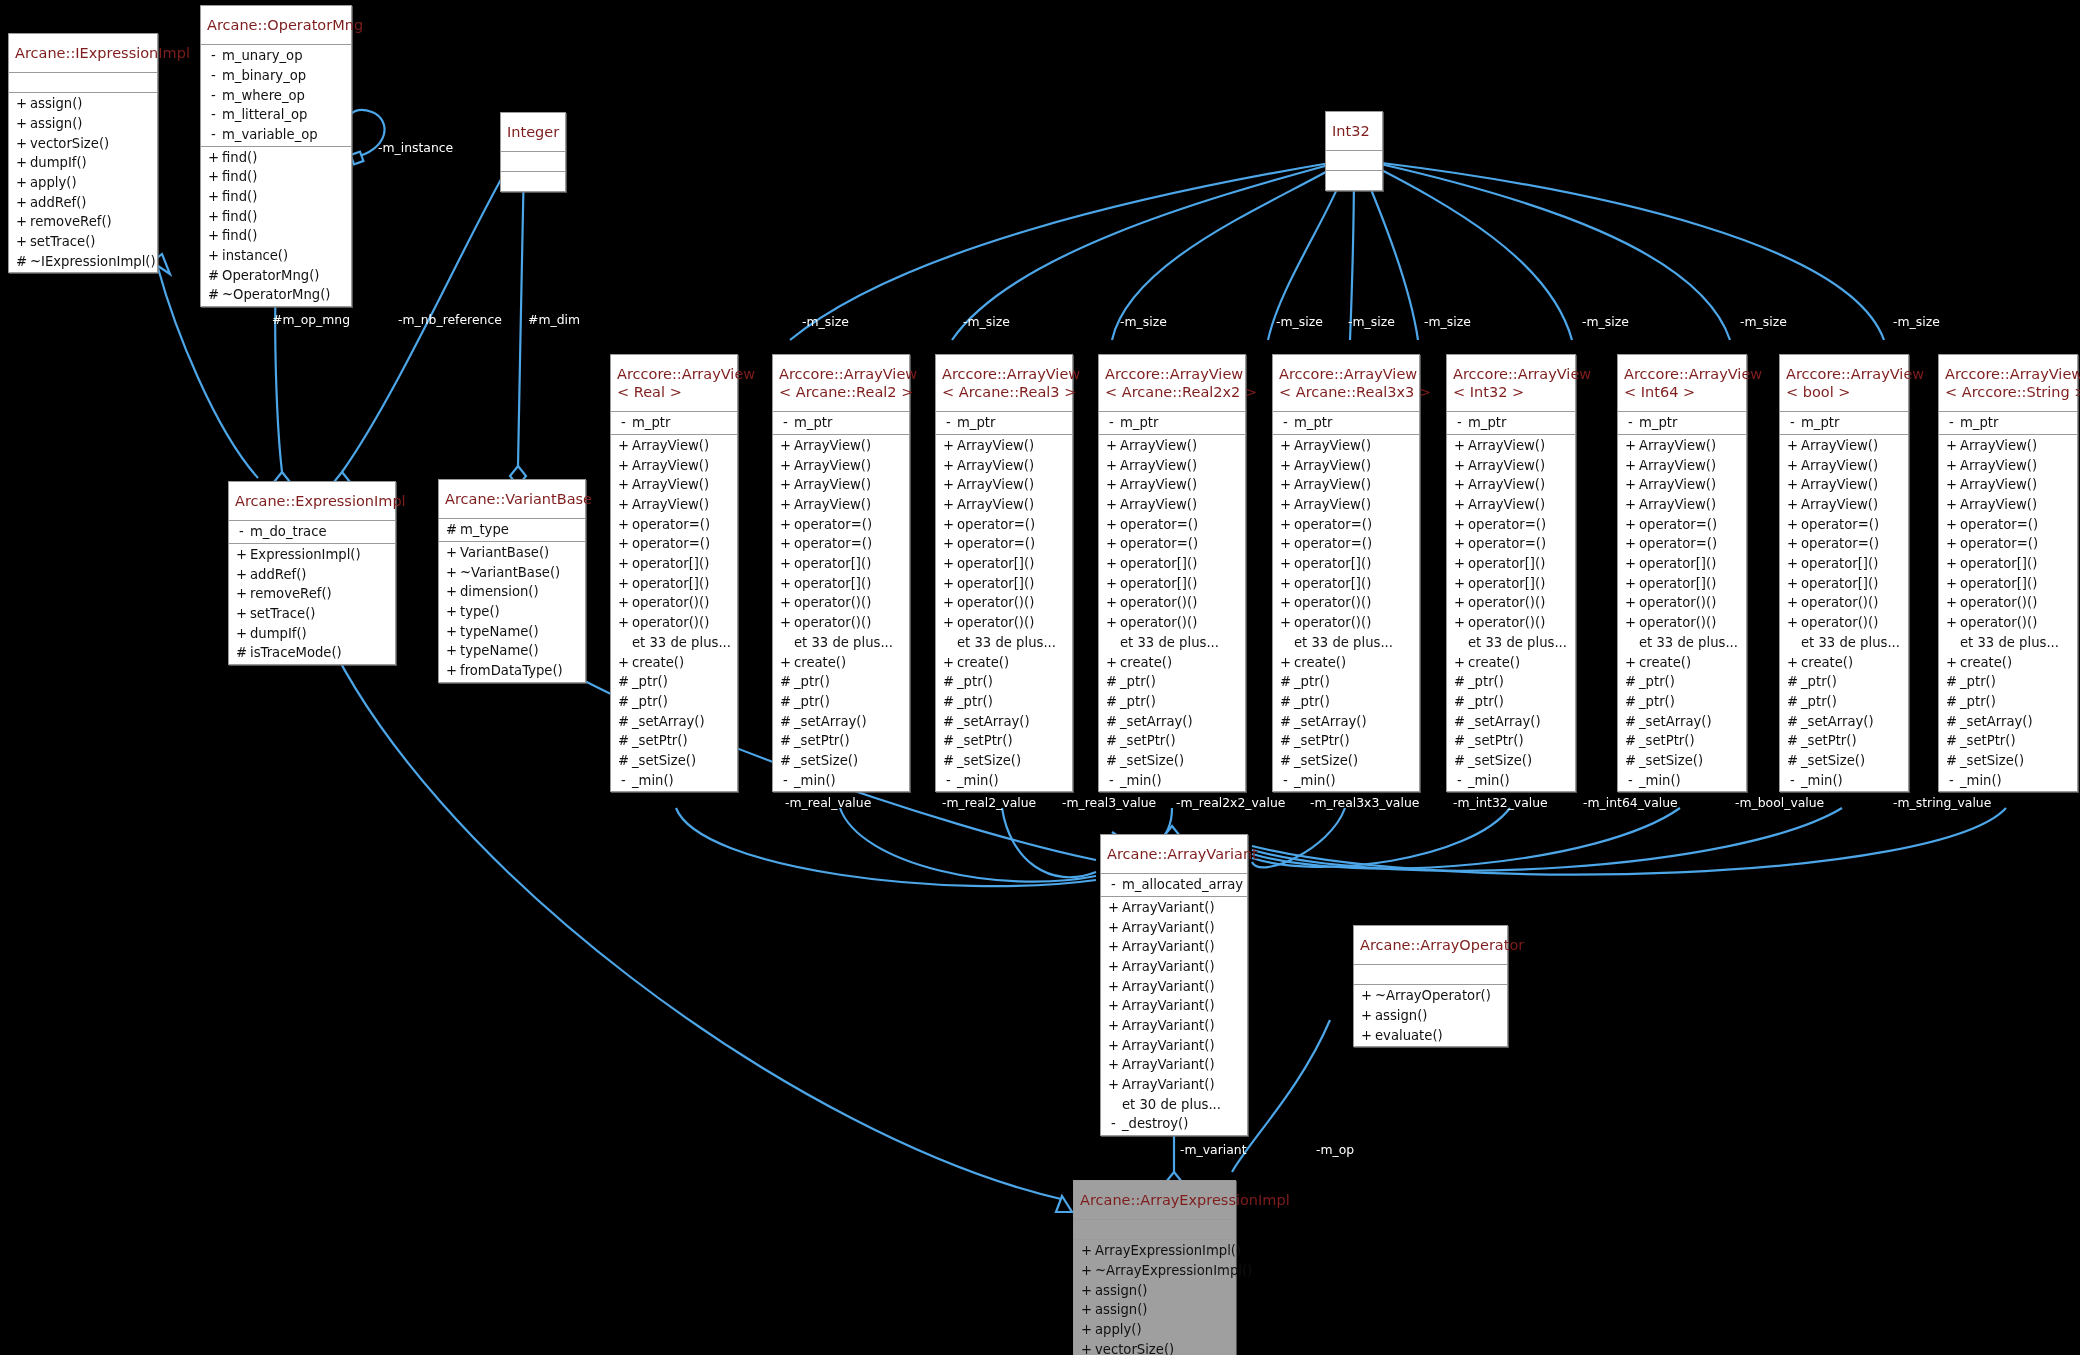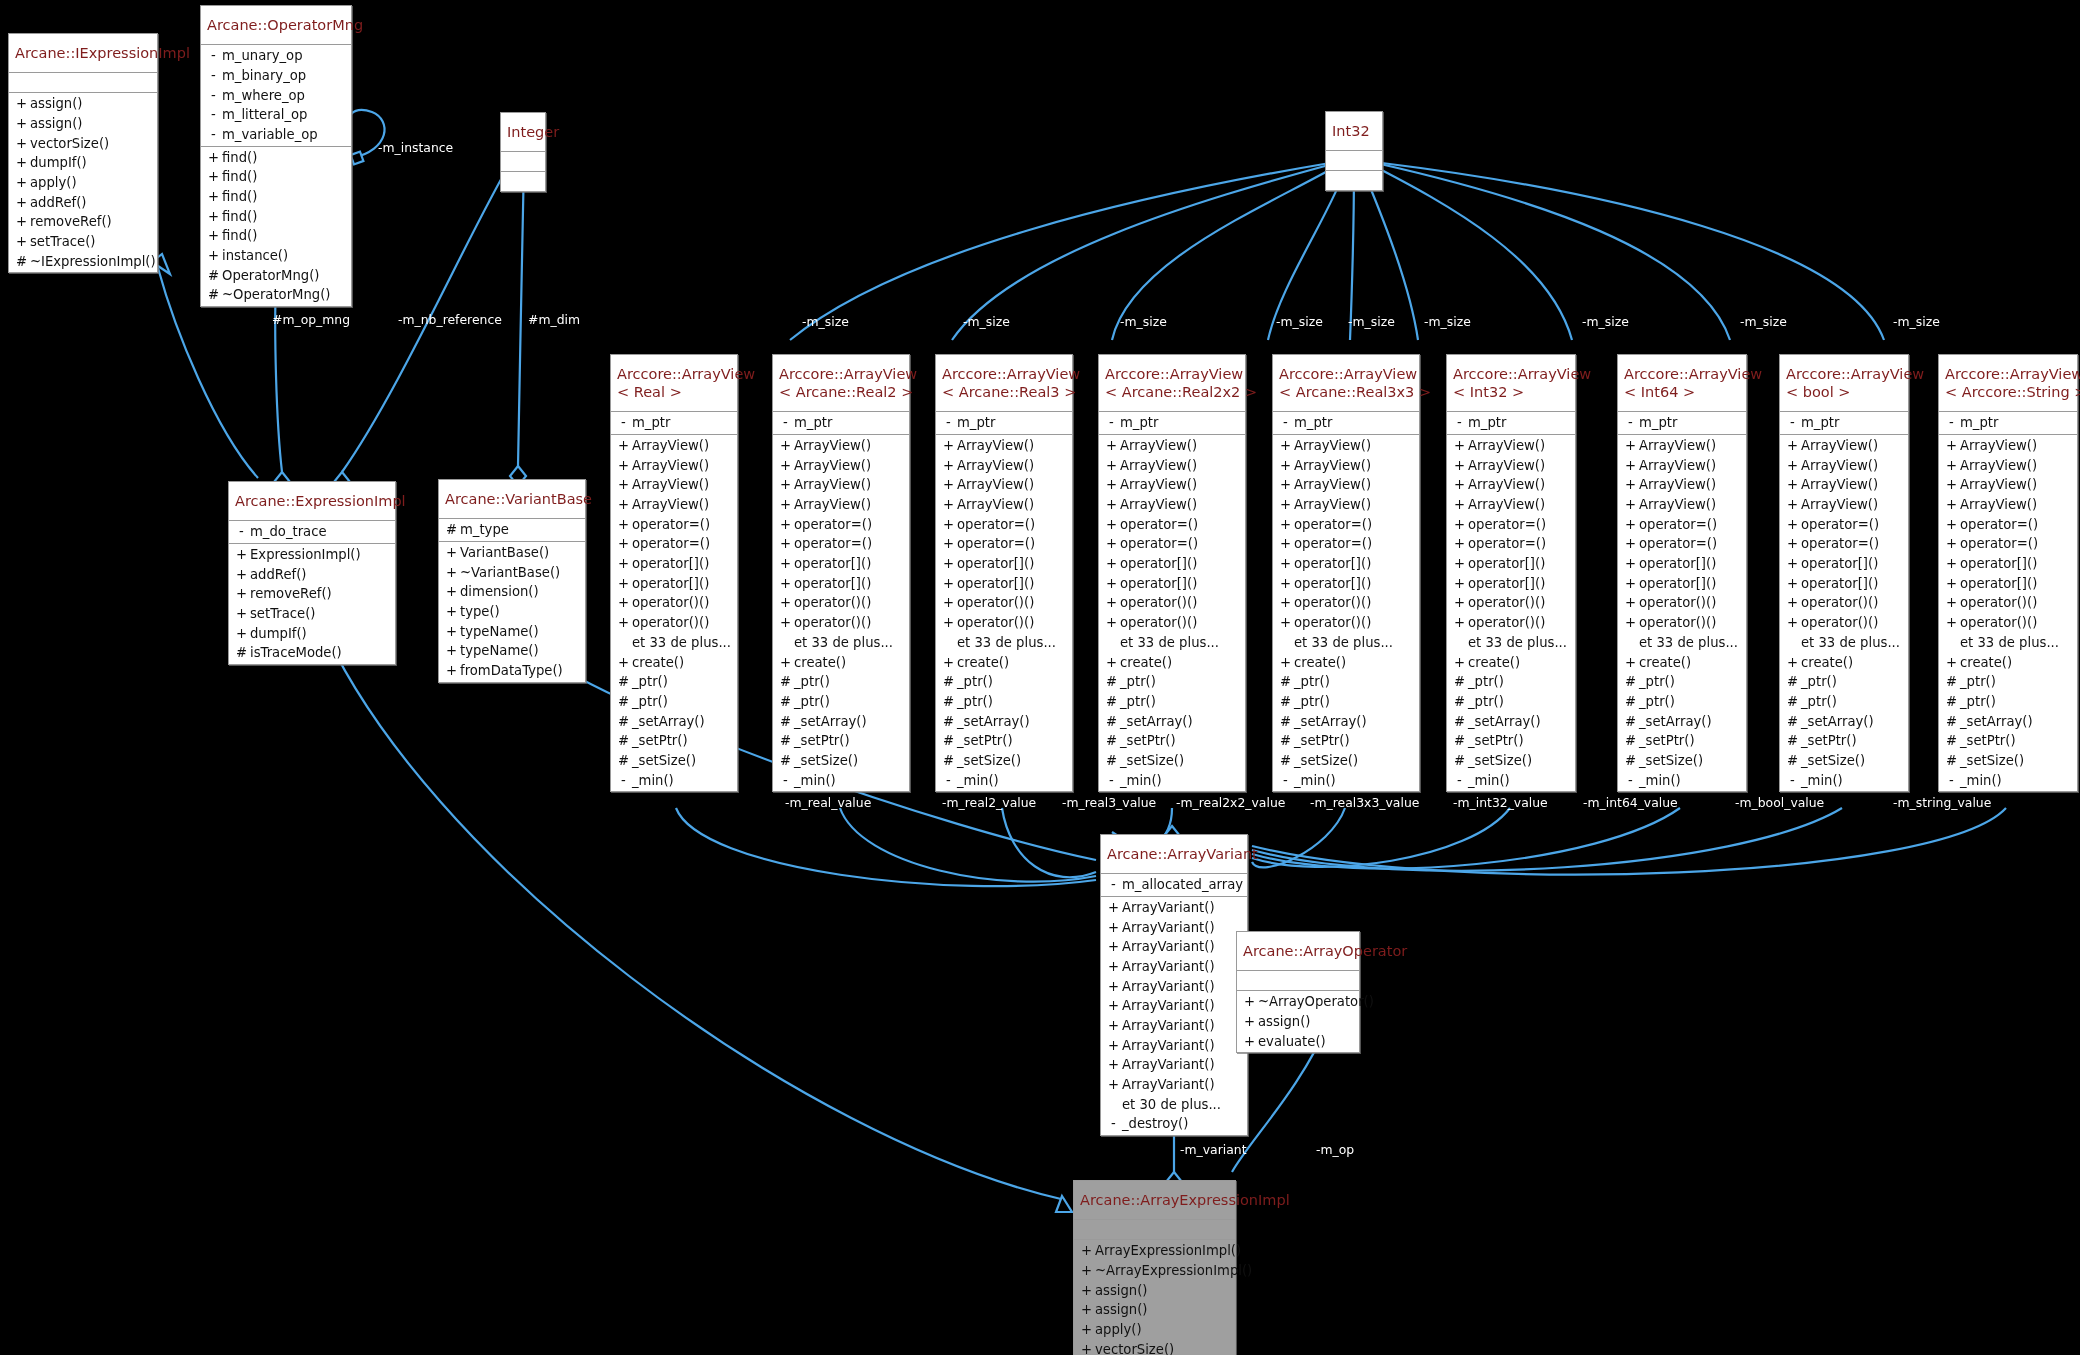--- a/index.html
+++ b/index.html
@@ -181,21 +181,21 @@
         <div class="row">
           <span class="vis">#</span>
           <span class="mem">OperatorMng()</span>
         </div>
         <div class="row">
           <span class="vis">#</span>
           <span class="mem">~OperatorMng()</span>
         </div>
       </div>
     </div>
-    <div class="node" style="left: 500px; top: 112px; width: 46px;">
+    <div class="node" style="left: 500px; top: 112px; width: 66px;">
       <div class="n-title">Integer</div>
       <div class="n-sec empty"></div>
       <div class="n-sec empty"></div>
     </div>
     <div class="node" style="left: 1325px; top: 111px; width: 58px;">
       <div class="n-title">Int32</div>
       <div class="n-sec empty"></div>
       <div class="n-sec empty"></div>
     </div>
     <div class="node" style="left: 228px; top: 481px; width: 168px;">
@@ -1080,21 +1080,21 @@
         <div class="row more">
           <span class="vis"></span>
           <span class="mem">et 30 de plus...</span>
         </div>
         <div class="row">
           <span class="vis">-</span>
           <span class="mem">_destroy()</span>
         </div>
       </div>
     </div>
-    <div class="node" style="left: 1236px; top: 925px; width: 124px; margin-top: 6px;">
+    <div class="node" style="left: 1353px; top: 925px; width: 155px;">
       <div class="n-title">Arcane::ArrayOperator</div>
       <div class="n-sec empty"></div>
       <div class="n-sec">
         <div class="row">
           <span class="vis">+</span>
           <span class="mem">~ArrayOperator()</span>
         </div>
         <div class="row">
           <span class="vis">+</span>
           <span class="mem">assign()</span>

